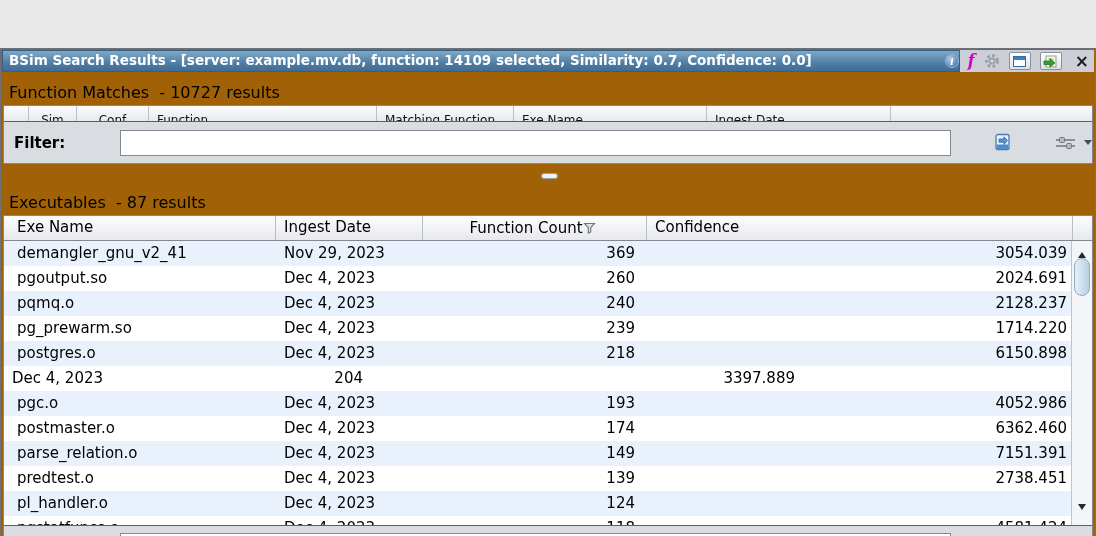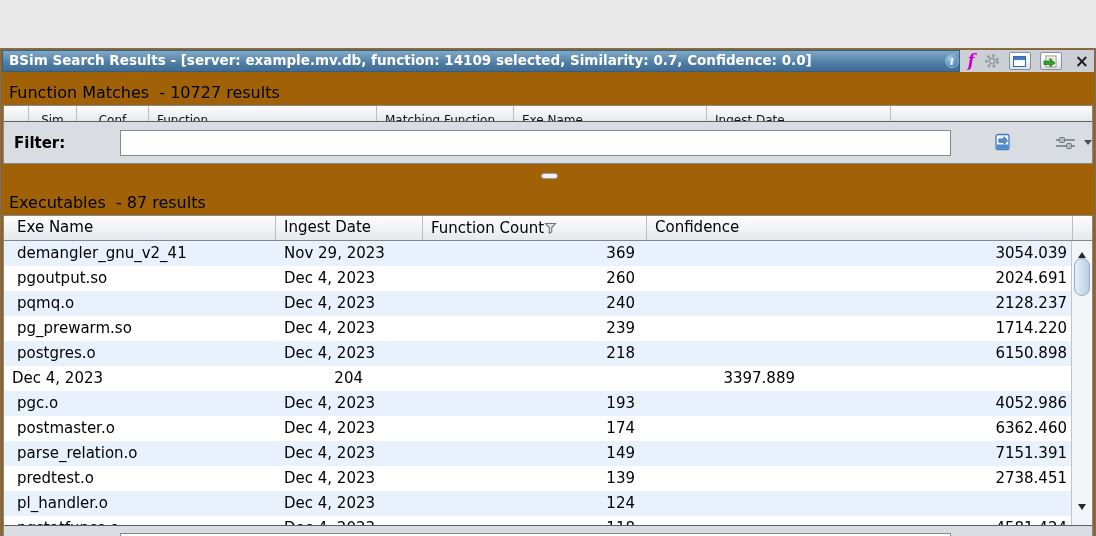--- a/index.html
+++ b/index.html
@@ -56,21 +56,21 @@
   .splitter-handle{position:absolute;top:124px;left:540px;width:17px;height:6px;border:1px solid #9aa0a8;
     border-radius:3px;background:#eff1f4;box-sizing:border-box;}
 
   
   #panel2{position:absolute;left:2px;right:2px;top:166px;height:352px;border:1px solid #84878d;
     box-sizing:border-box;background:#fff;}
   .exeheader{height:25px;display:flex;background:linear-gradient(#fdfdfe,#e6e8ec);
     border-bottom:1px solid #84878d;box-sizing:border-box;}
   .exeheader .hcell{font-size:15px;line-height:23px;color:#000;}
   .e-c0{width:272px;padding-left:13px;} .e-c1{width:147px;} .e-c2{width:224px;} .e-c3{width:426px;}
-  .exeheader .e-c2{display:flex;align-items:center;justify-content:flex-start;padding-right:12px;}
+  .exeheader .e-c2{display:flex;align-items:center;justify-content:center;padding-right:12px;}
   .exebody{position:absolute;top:25px;bottom:40px;left:0;right:0;overflow:hidden;background:#fff;}
   .exerow{height:25px;display:flex;font-size:15px;line-height:25px;color:#000;}
   .exerow.alt{background:#e9f2fc;}
   .ecell{box-sizing:border-box;padding-left:8px;white-space:nowrap;overflow:hidden;flex:none;}
   .ecell.e-c0{padding-left:13px;}
   .ecell.e-c2{text-align:right;padding-right:12px;}
   .ecell.e-c3{text-align:right;padding-right:6px;}
 
   
   .vscroll{position:absolute;top:25px;right:0;width:21px;bottom:40px;background:#f3f5f8;

